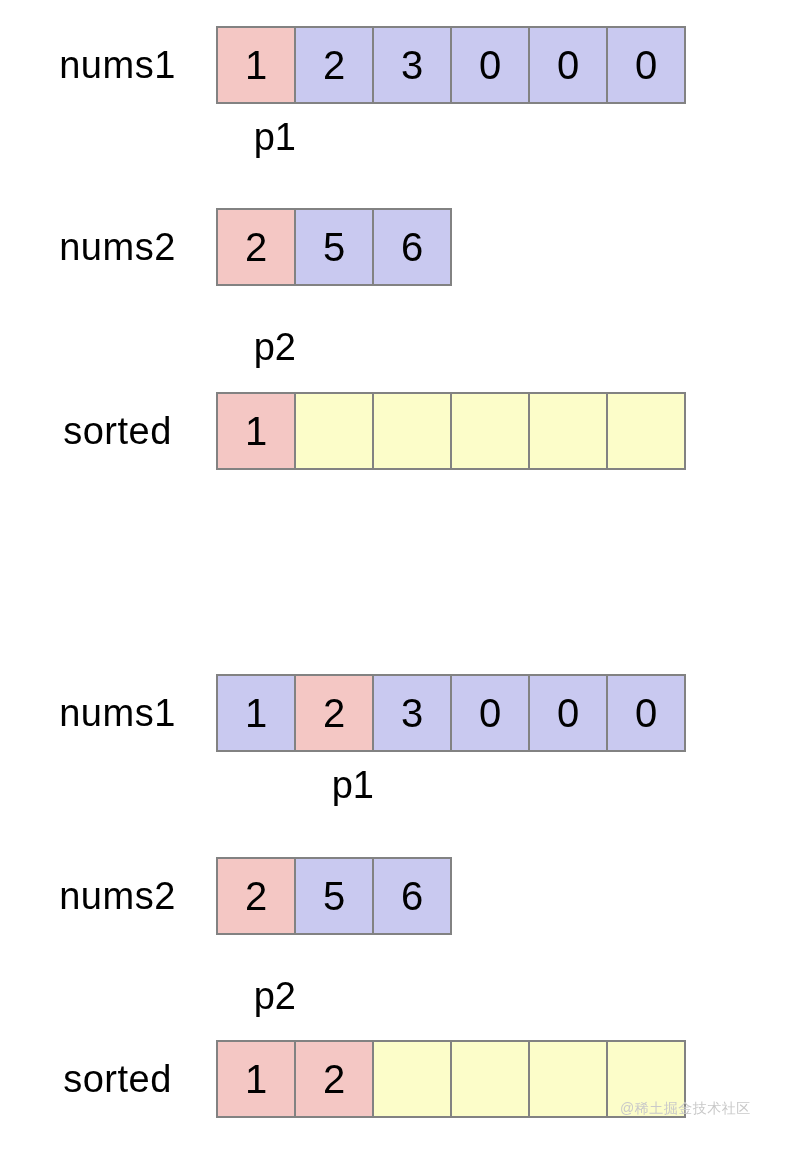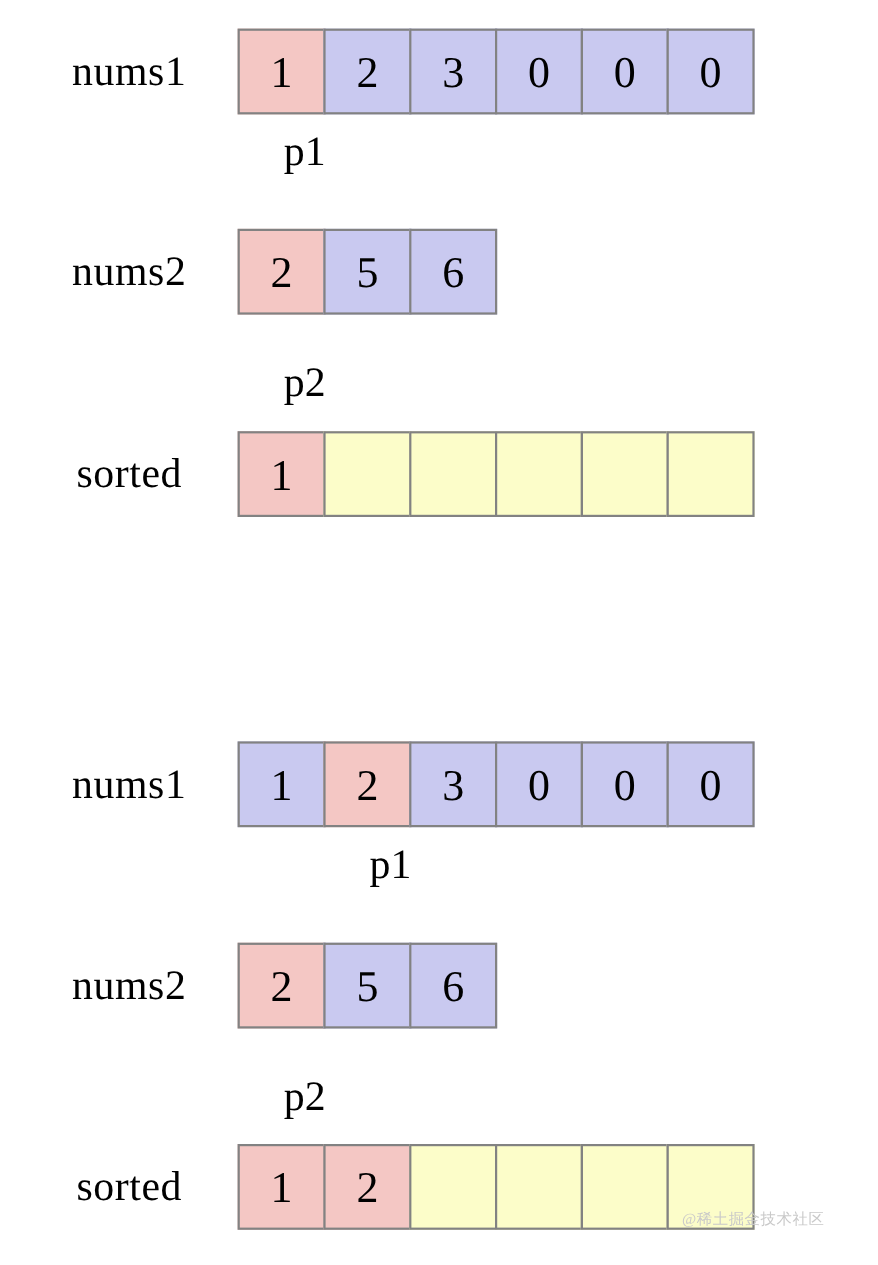--- a/index.html
+++ b/index.html
@@ -6,21 +6,21 @@
     margin: 0;
     padding: 0;
     background: #ffffff;
   }
   #canvas {
     position: relative;
     width: 798px;
     height: 1150px;
     background: var(--bg, #ffffff);
     overflow: hidden;
-    font-family: Liberation Serif, serif;
+    font-family: Liberation Sans, sans-serif;
     color: #000000;
   }
   .array-row {
     position: absolute;
     left: 0;
     width: 798px;
     height: 78px;
   }
   .row-label {
     position: absolute;

